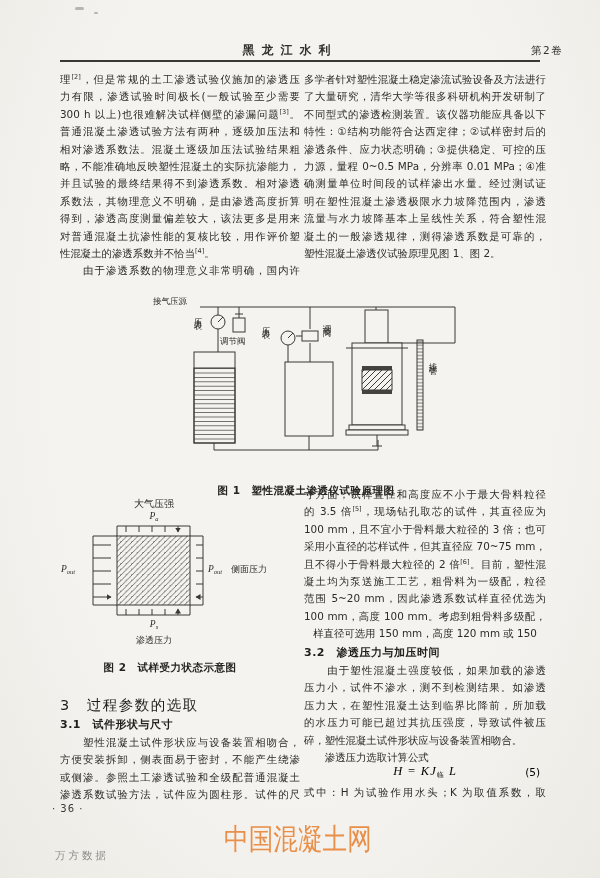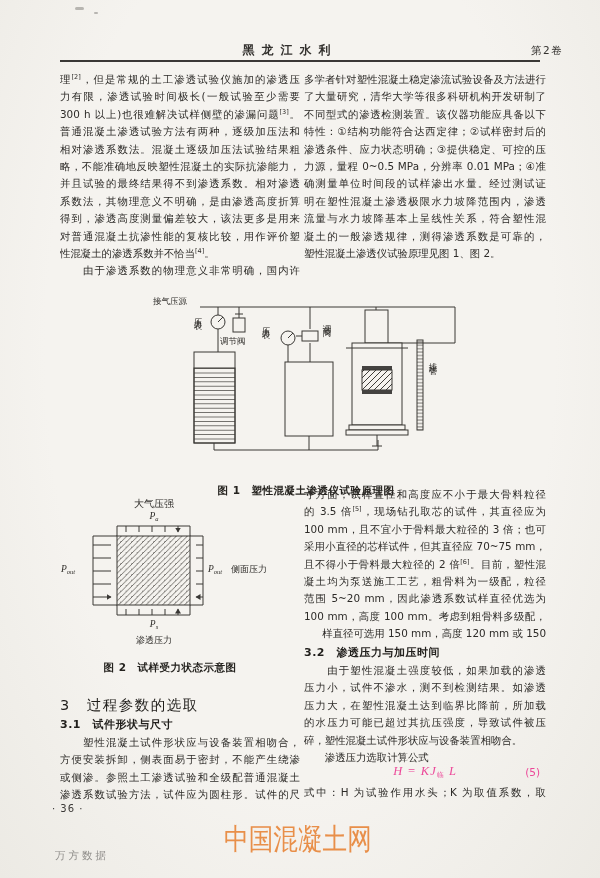--- a/index.html
+++ b/index.html
@@ -9,37 +9,37 @@
        color:#2d2b28;}
   .abs{position:absolute;}
   
   .journal{font-size:12px;font-weight:600;letter-spacing:7px;text-align:center;color:#33312e;}
   .volume{font-size:10.5px;letter-spacing:1.5px;color:#33312e;}
   .rule{height:1.5px;background:#3a3836;}
   
   .col{font-size:10.4px;color:#2d2b28;}
   .tl{height:17.4px;line-height:17.4px;overflow:hidden;
       text-align:justify;text-align-last:justify;}
-  .tl.e{text-align:right;text-align-last:left;}
+  .tl.e{text-align:center;text-align-last:left;}
   sup.ref{font-size:6.5px;vertical-align:4px;line-height:0;}
   
   .sec-h{font-size:14.5px;font-weight:400;letter-spacing:1.5px;color:#211f1c;}
   .sub-h{font-size:11px;font-weight:700;color:#211f1c;letter-spacing:0.5px;}
   .caption{font-size:10.5px;font-weight:700;text-align:center;color:#25231f;letter-spacing:0.5px;}
   
   .fig{position:absolute;}
   .fig svg{position:absolute;left:0;top:0;}
   .flabel{position:absolute;font-size:8.5px;line-height:9.5px;color:#2f2d2a;white-space:nowrap;}
   .vlabel{writing-mode:vertical-rl;letter-spacing:2px;}
   .plabel{position:absolute;font-family:"Liberation Serif","DejaVu Serif",serif;
           font-style:italic;font-size:9.5px;color:#2f2d2a;}
   .plabel sub{font-size:6.5px;font-style:italic;vertical-align:-2px;letter-spacing:0;}
   .ctr{text-align:center;}
   
-  .formula{font-family:"Liberation Serif","DejaVu Serif",serif;font-size:12.5px;color:#ec4899;}
+  .formula{font-family:"Liberation Serif","DejaVu Serif",serif;font-size:12.5px;color:#000000;}
   .formula .feq{display:block;text-align:center;font-style:italic;letter-spacing:1px;}
   .formula .feq sub{font-style:normal;font-size:7px;vertical-align:-2px;}
   .formula .fnum{position:absolute;right:6px;top:2px;font-style:normal;font-size:10.5px;
                  font-family:"DejaVu Sans",sans-serif;}
   
   .pagenum{font-size:10px;letter-spacing:1px;color:#3a3836;}
   .watermark{font-size:28px;color:#e8873c;opacity:0.92;letter-spacing:0;white-space:nowrap;
              transform:scale(0.88,1.05);transform-origin:left top;font-weight:400;}
   .wanfang{font-size:10.5px;letter-spacing:3px;color:#8f8d8a;}
   .speck{background:#6f6d68;border-radius:2px;opacity:.45;}

